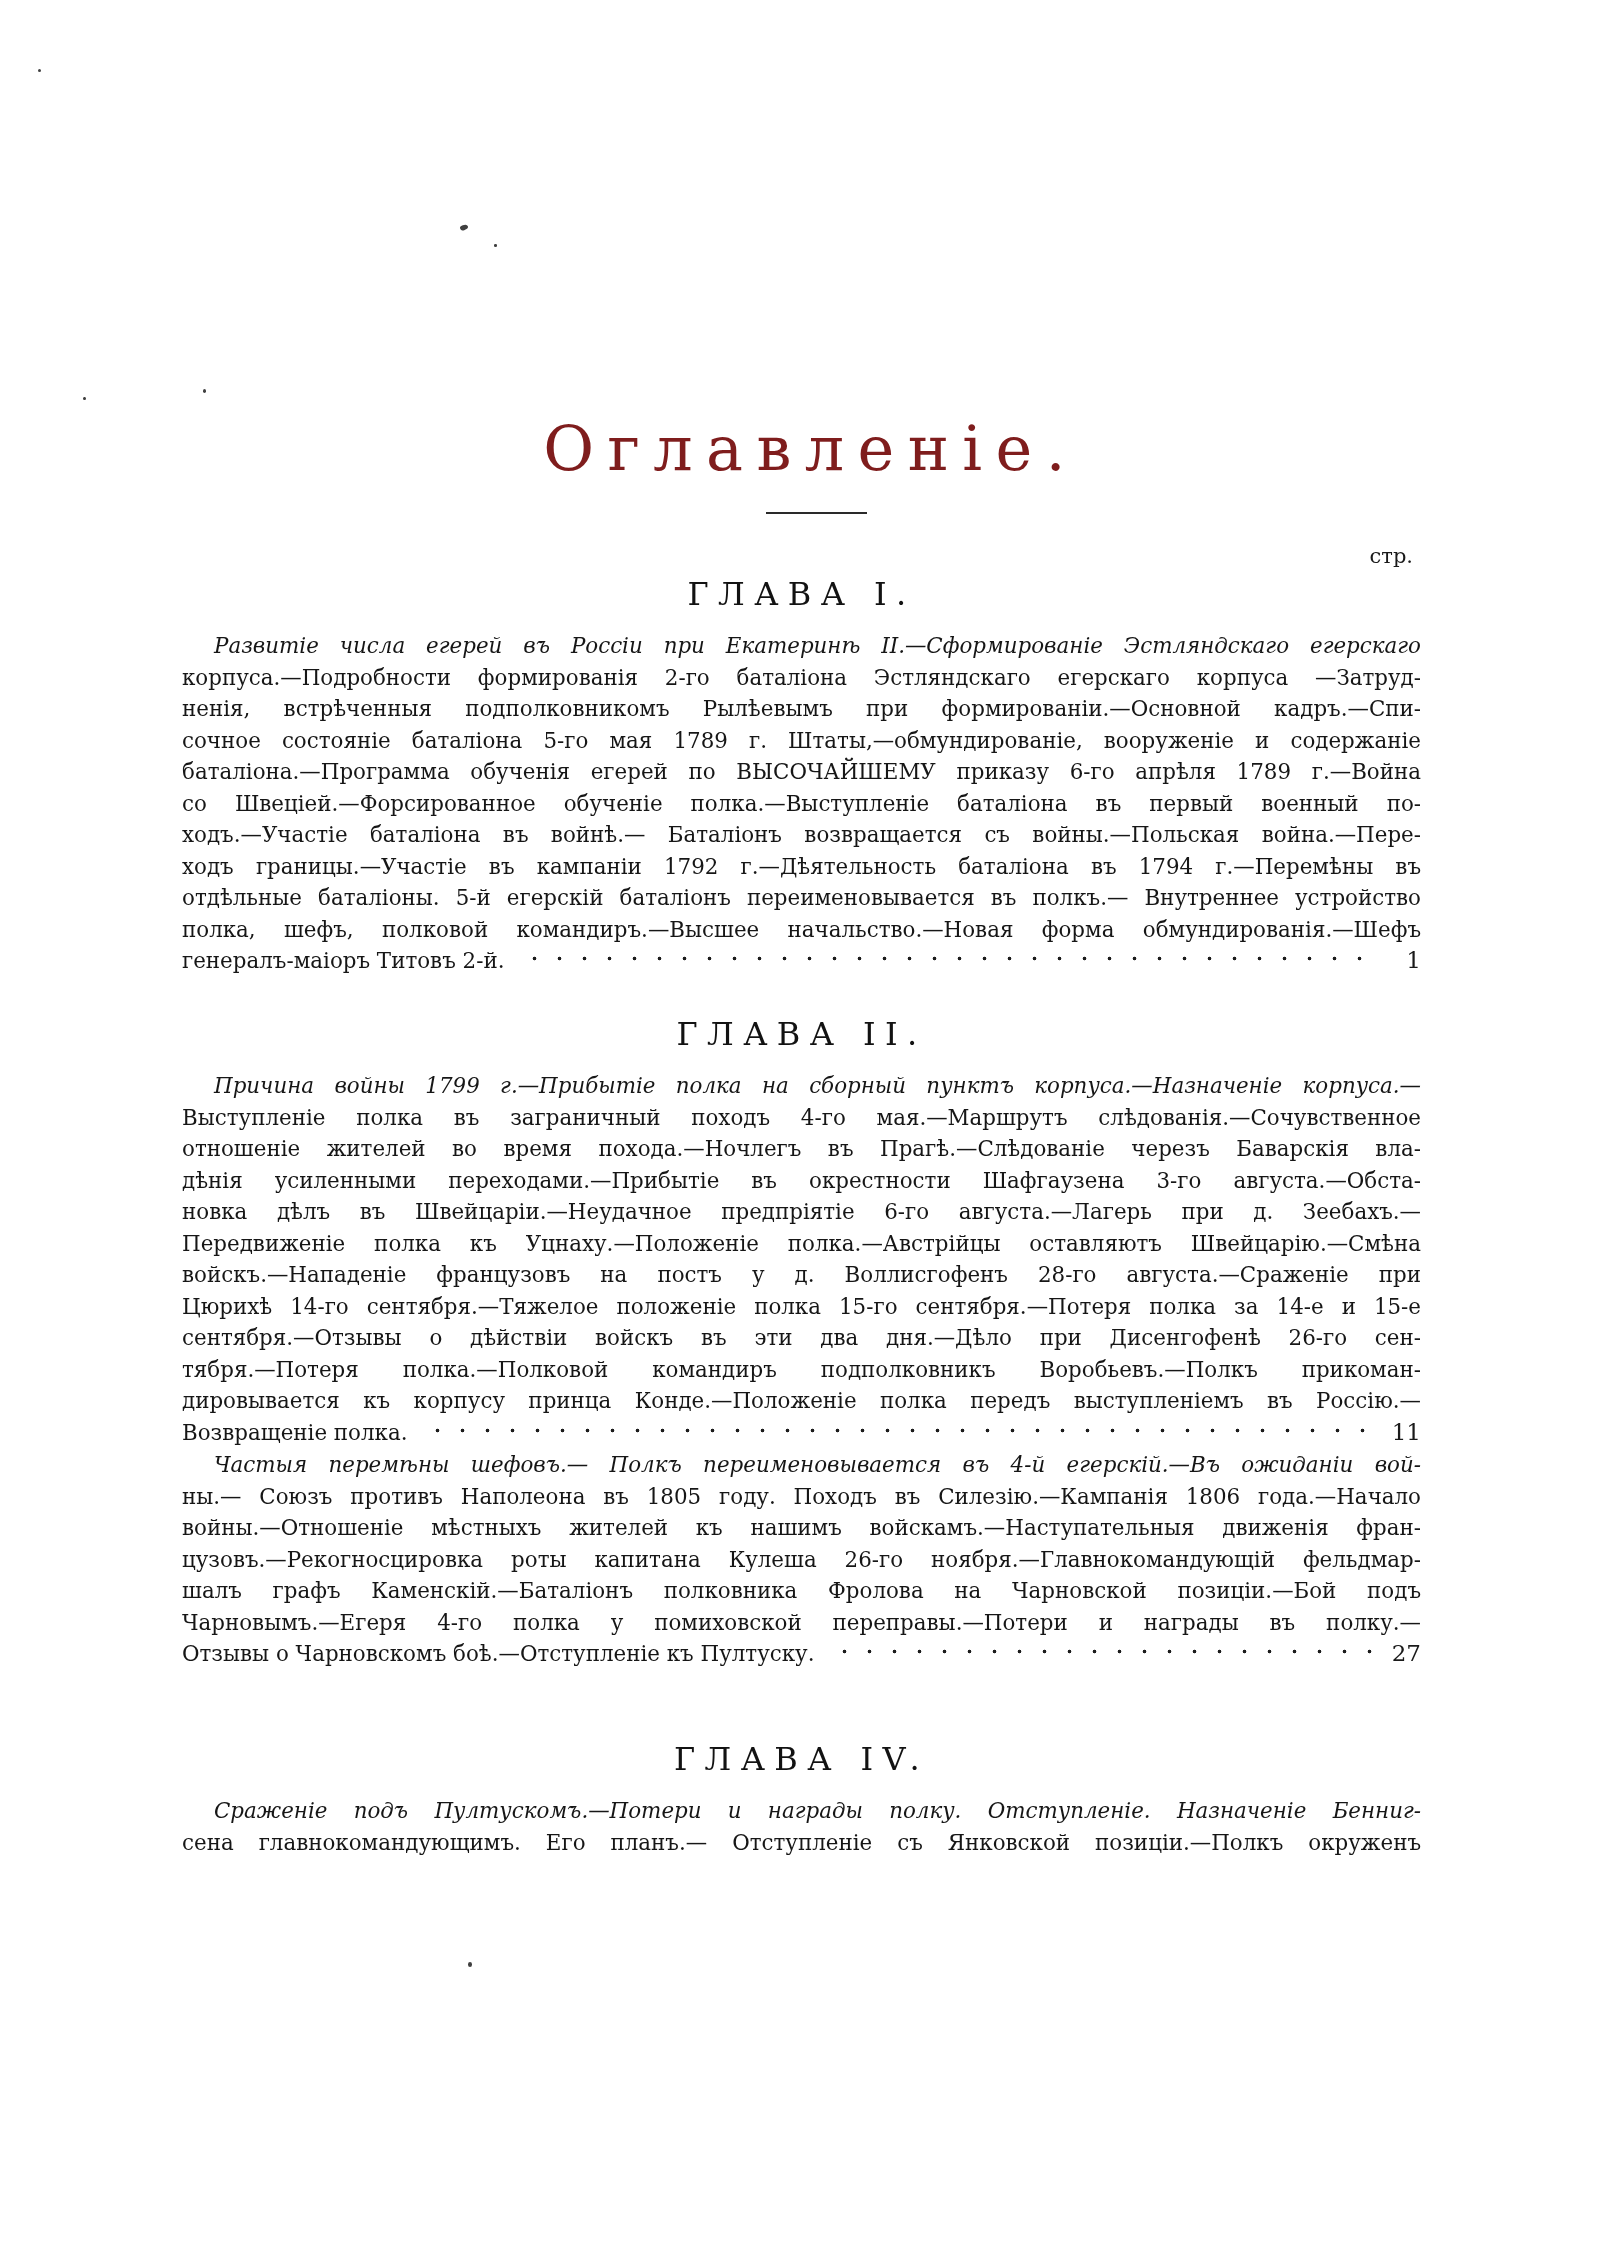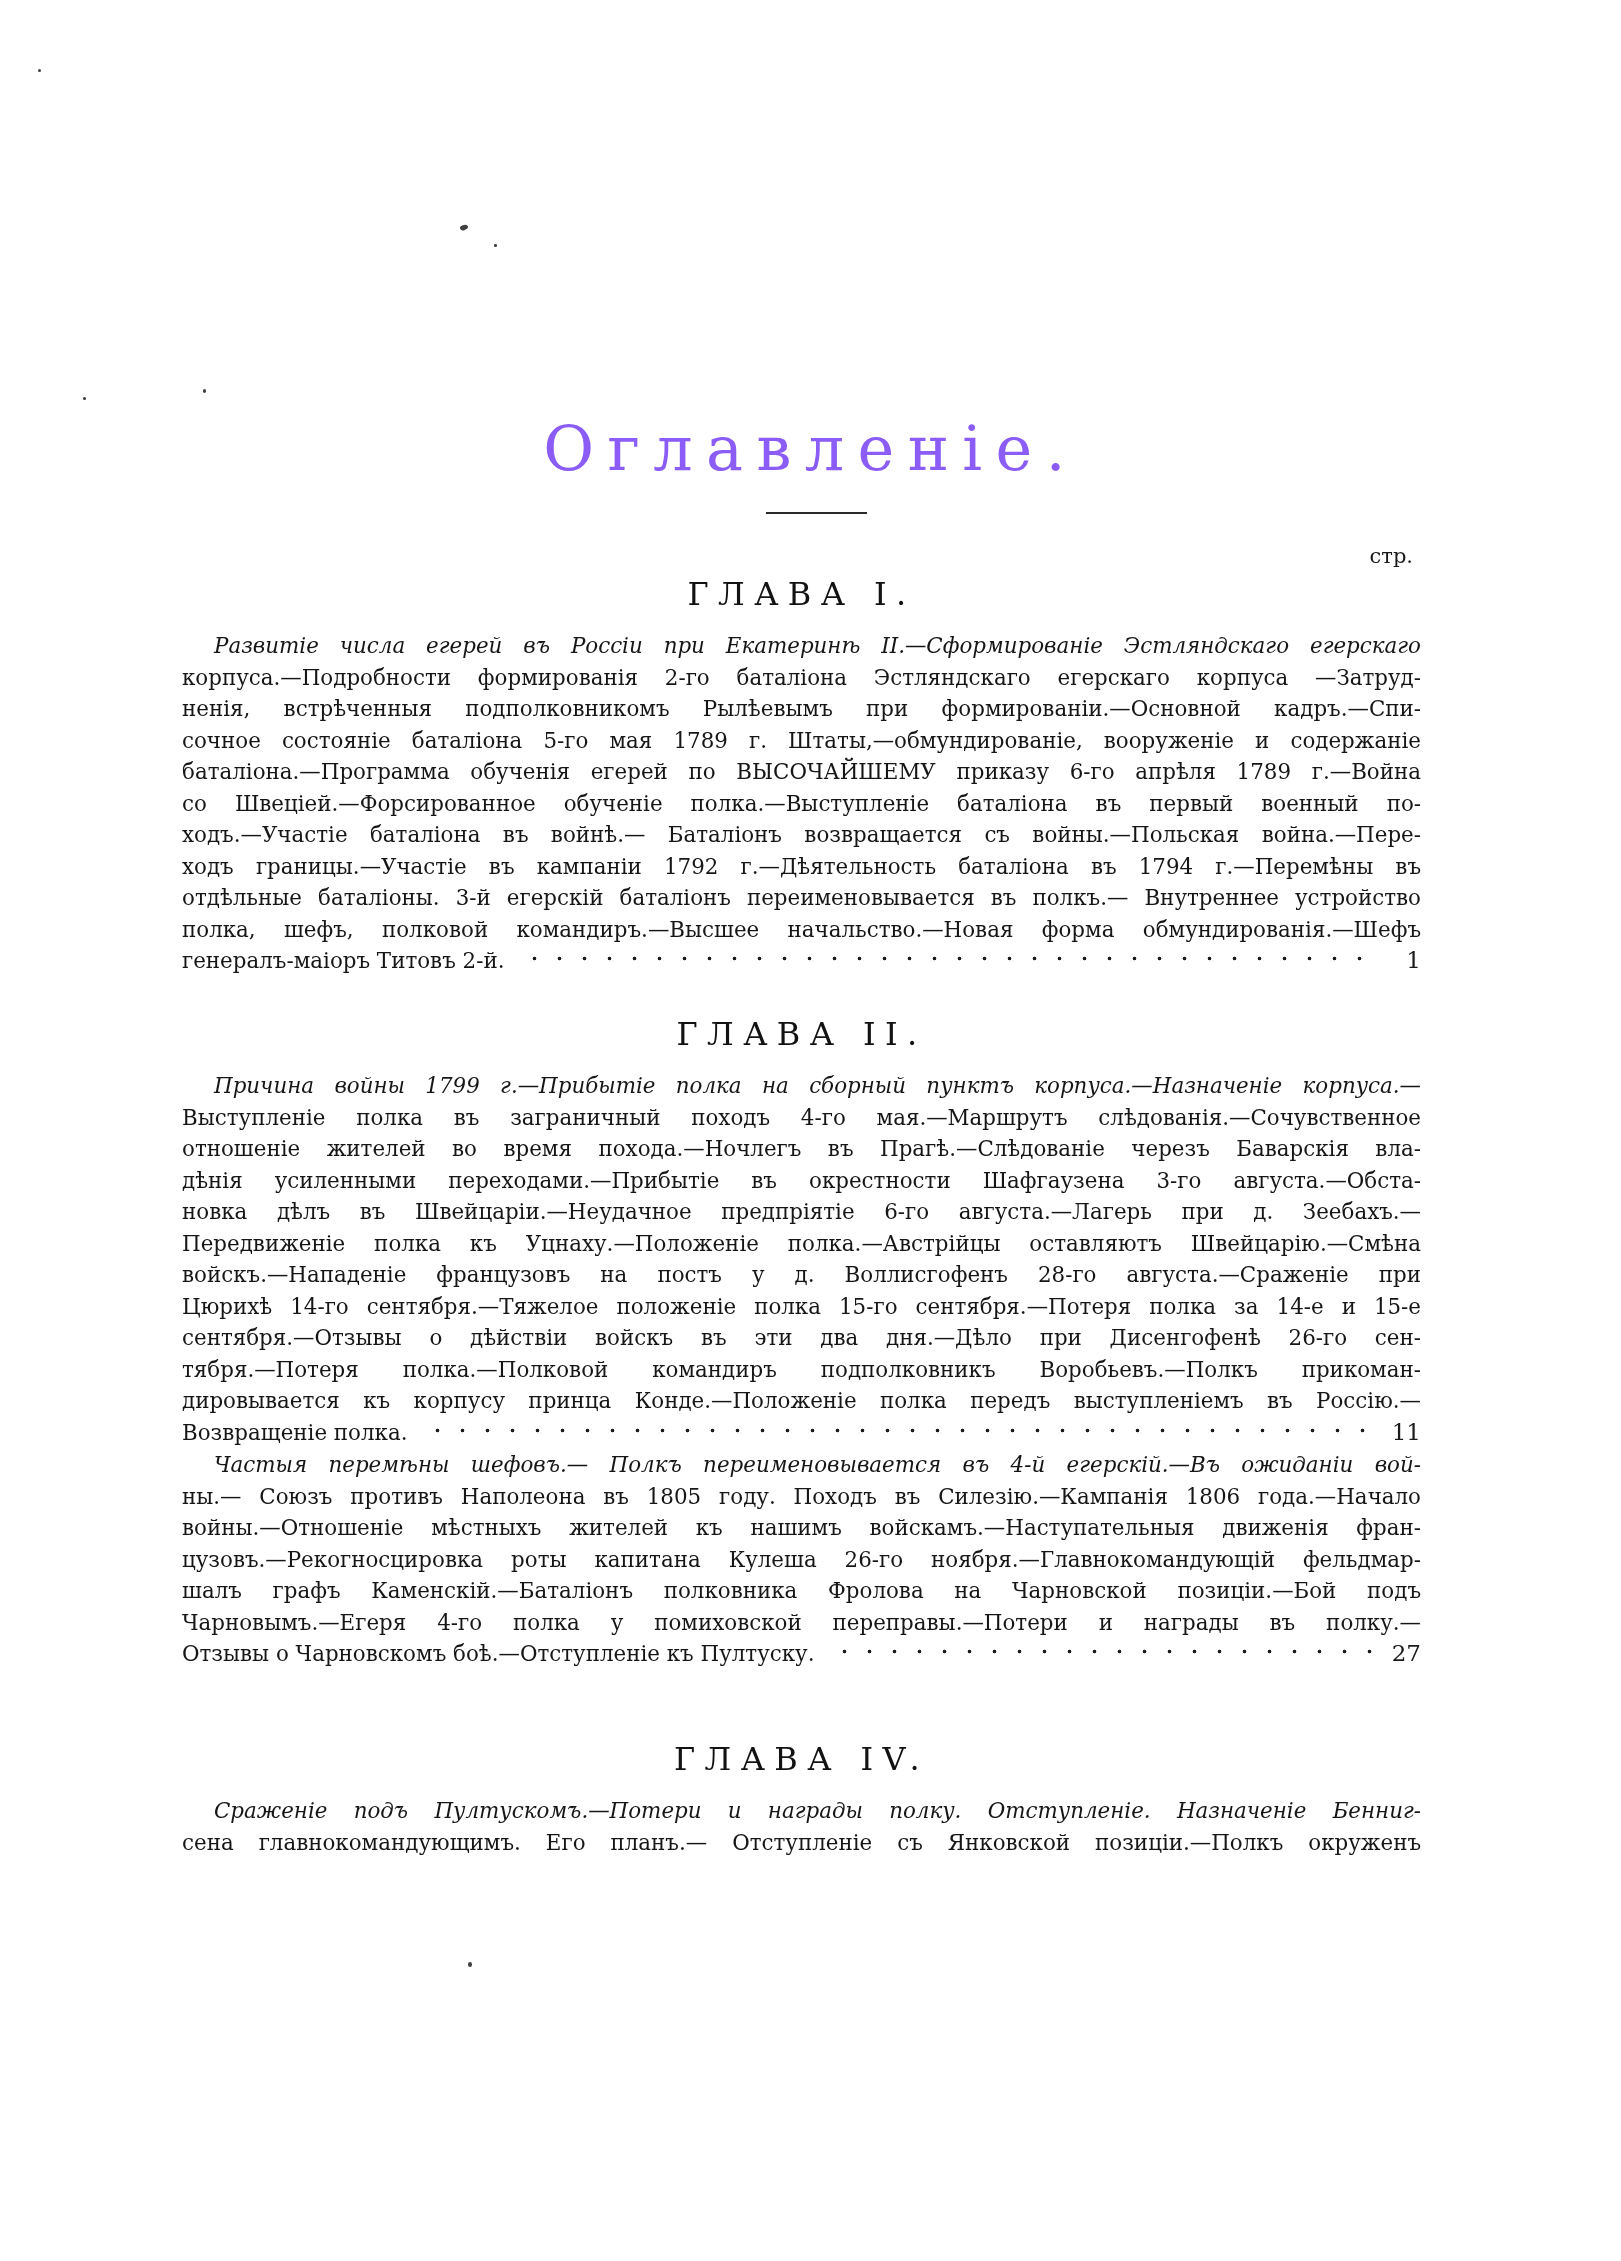--- a/index.html
+++ b/index.html
@@ -14,21 +14,21 @@
   }
   .doc-title {
     position: absolute;
     top: 370px;
     left: 0;
     width: 100%;
     text-align: center;
     font-size: 62px;
     font-weight: normal;
     letter-spacing: 13.4px;
-    color: #8b5cf6;
+    color: #7f1d1d;
     white-space: nowrap;
   }
   .title-divider {
     position: absolute;
     top: 512px;
     left: 766px;
     width: 101px;
     height: 0;
     border-top: 2px solid #2a2a2a;
   }
@@ -119,21 +119,21 @@
     <h2 class="chapter-heading">ГЛАВА I.</h2>
     <div class="chapter-body">
           <div class="line first">Развитіе числа егерей въ Россіи при Екатеринѣ II.—Сформированіе Эстляндскаго егерскаго</div>
           <div class="line">корпуса.—Подробности формированія 2-го баталіона Эстляндскаго егерскаго корпуса —Затруд-</div>
           <div class="line">ненія, встрѣченныя подполковникомъ Рылѣевымъ при формированіи.—Основной кадръ.—Спи-</div>
           <div class="line">сочное состояніе баталіона 5-го мая 1789 г. Штаты,—обмундированіе, вооруженіе и содержаніе</div>
           <div class="line">баталіона.—Программа обученія егерей по ВЫСОЧАЙШЕМУ приказу 6-го апрѣля 1789 г.—Война</div>
           <div class="line">со Швеціей.—Форсированное обученіе полка.—Выступленіе баталіона въ первый военный по-</div>
           <div class="line">ходъ.—Участіе баталіона въ войнѣ.— Баталіонъ возвращается съ войны.—Польская война.—Пере-</div>
           <div class="line">ходъ границы.—Участіе въ кампаніи 1792 г.—Дѣятельность баталіона въ 1794 г.—Перемѣны въ</div>
-          <div class="line">отдѣльные баталіоны. 3-й егерскій баталіонъ переименовывается въ полкъ.— Внутреннее устройство</div>
+          <div class="line">отдѣльные баталіоны. 5-й егерскій баталіонъ переименовывается въ полкъ.— Внутреннее устройство</div>
           <div class="line">полка, шефъ, полковой командиръ.—Высшее начальство.—Новая форма обмундированія.—Шефъ</div>
         </div>
     <div class="last-row">
       <span class="last-line">генералъ-маіоръ Титовъ 2-й.</span>
       <span class="dot-leader"></span>
       <span class="page-number">1</span>
     </div>
   </section>
 
   <section class="chapter chapter-2">

